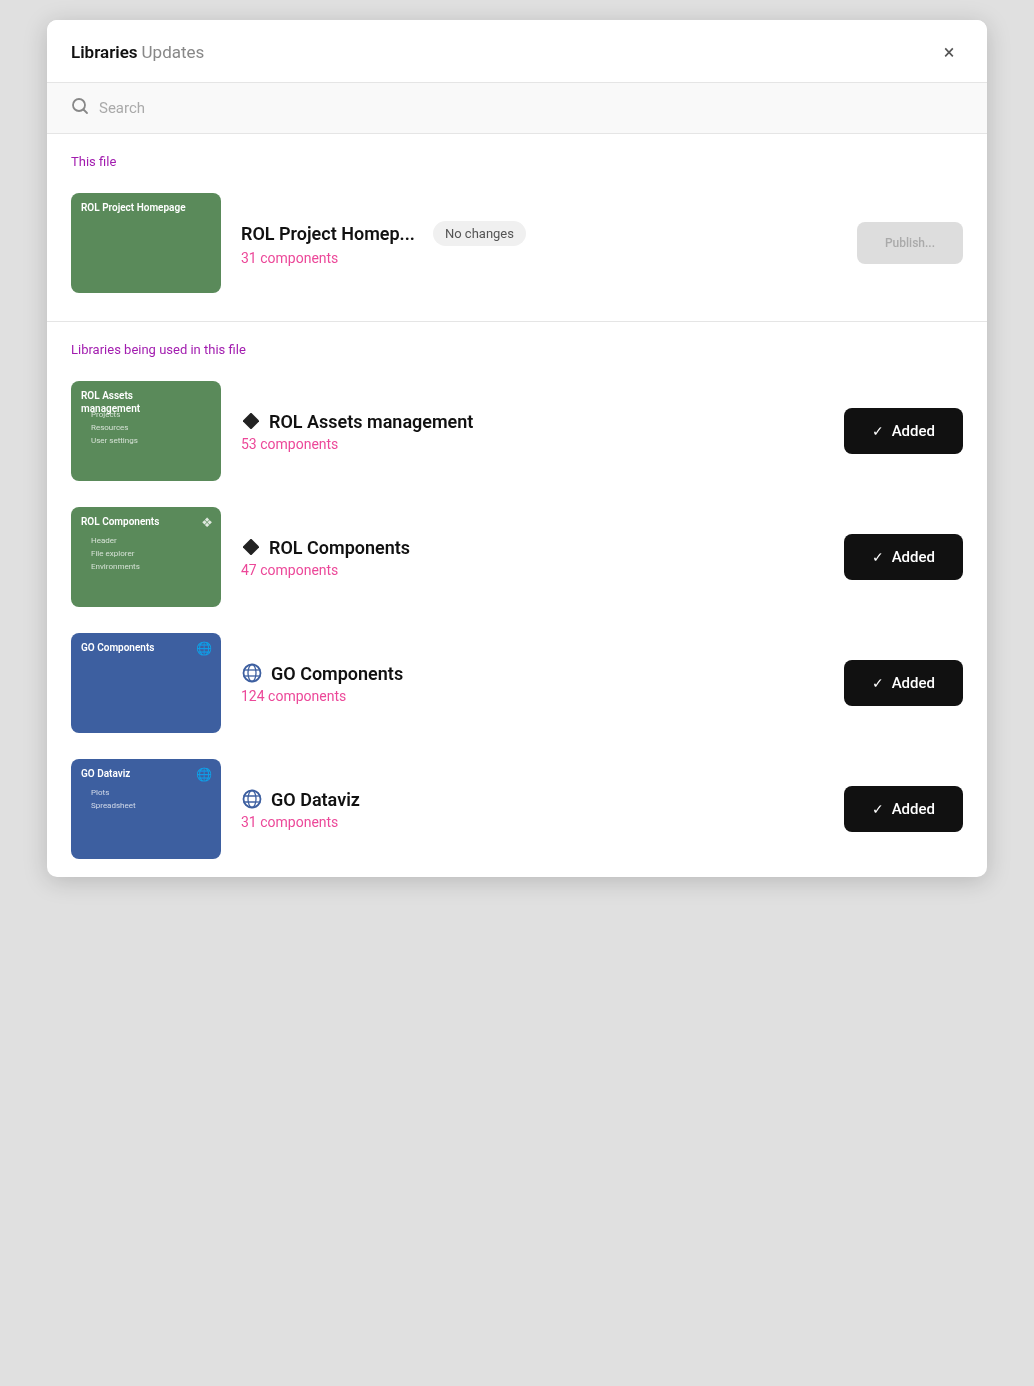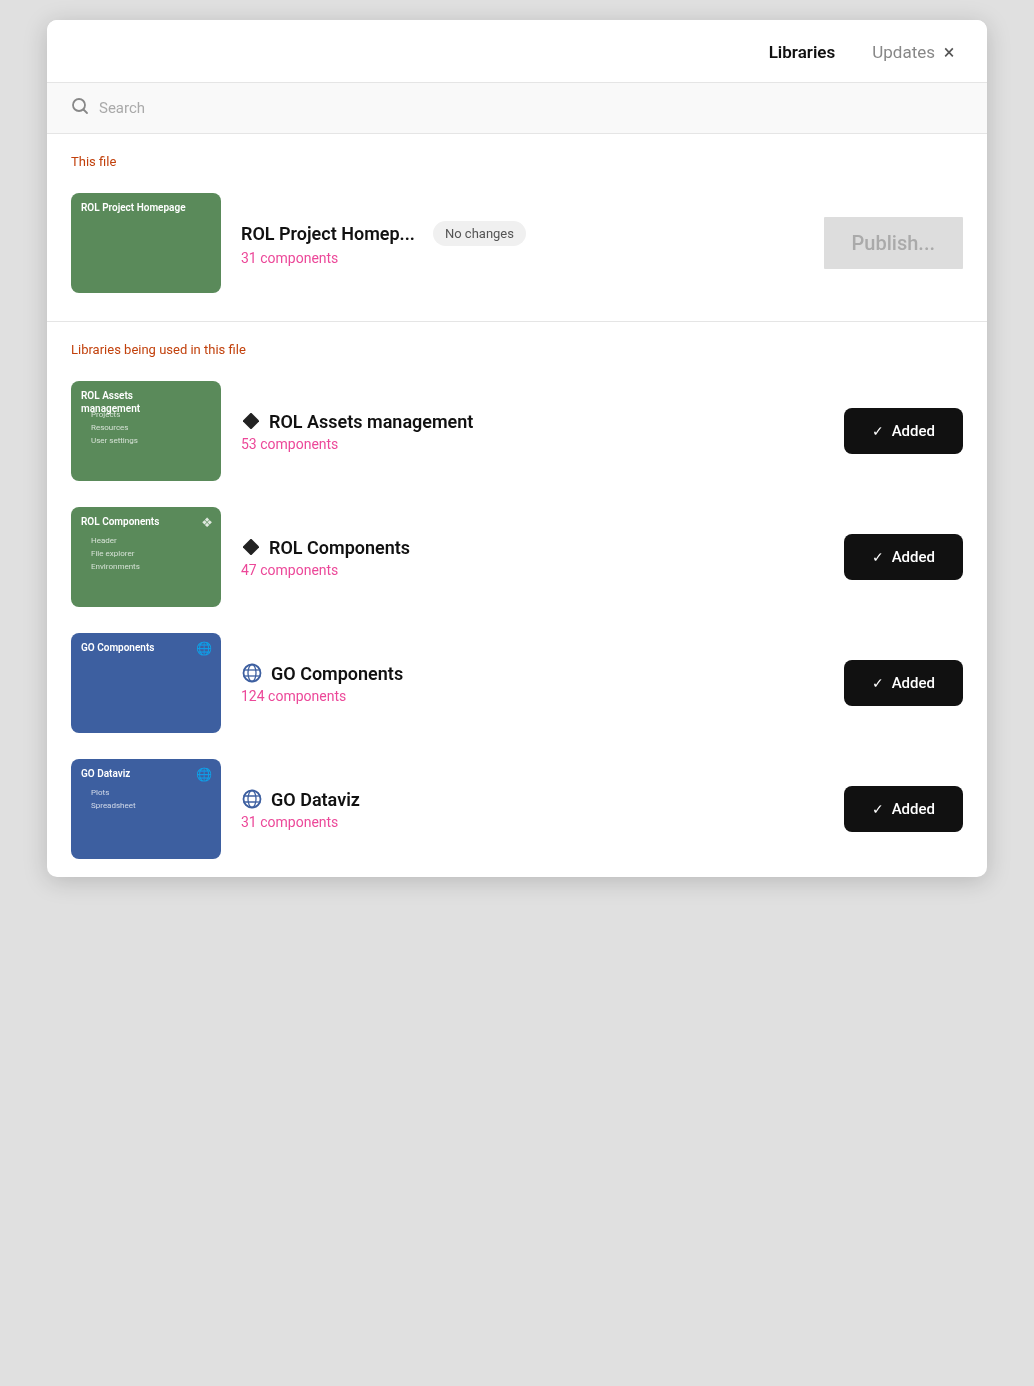--- a/index.html
+++ b/index.html
@@ -31,23 +31,22 @@
       display: flex;
       align-items: center;
       padding: 18px 24px 16px 24px;
       border-bottom: 1px solid #e5e5e5;
       background: #fff;
     }
 
     .header-tabs {
       display: flex;
       align-items: center;
-      gap: 37px;
+      gap: 4px;
       flex: 1;
-      justify-content: flex-end;
     }
 
     .header-tab {
       font-size: 17px;
       font-weight: 600;
       color: #111;
       cursor: pointer;
     }
 
     .header-tab.inactive {
@@ -96,21 +95,21 @@
     }
 
     
     .section {
       padding: 20px 24px 10px 24px;
       border-bottom: 1px solid #e5e5e5;
     }
 
     .section-title {
       font-size: 13px;
-      color: #c2410c;
+      color: #a21caf;
       margin-bottom: 16px;
       font-weight: 400;
     }
 
     
     .library-item {
       display: flex;
       align-items: center;
       gap: 20px;
       padding: 8px 0 18px 0;
@@ -192,22 +191,22 @@
       font-size: 13px;
       color: #555;
       margin-left: 10px;
       font-weight: 400;
     }
 
     .publish-btn {
       padding: 14px 28px;
       background: #ddd;
       border: none;
-      border-radius: 1px;
-      font-size: 20px;
+      border-radius: 8px;
+      font-size: 12px;
       color: #aaa;
       cursor: not-allowed;
       font-weight: 500;
       white-space: nowrap;
       flex-shrink: 0;
     }
 
     .added-btn {
       padding: 14px 28px;
       background: #111;

